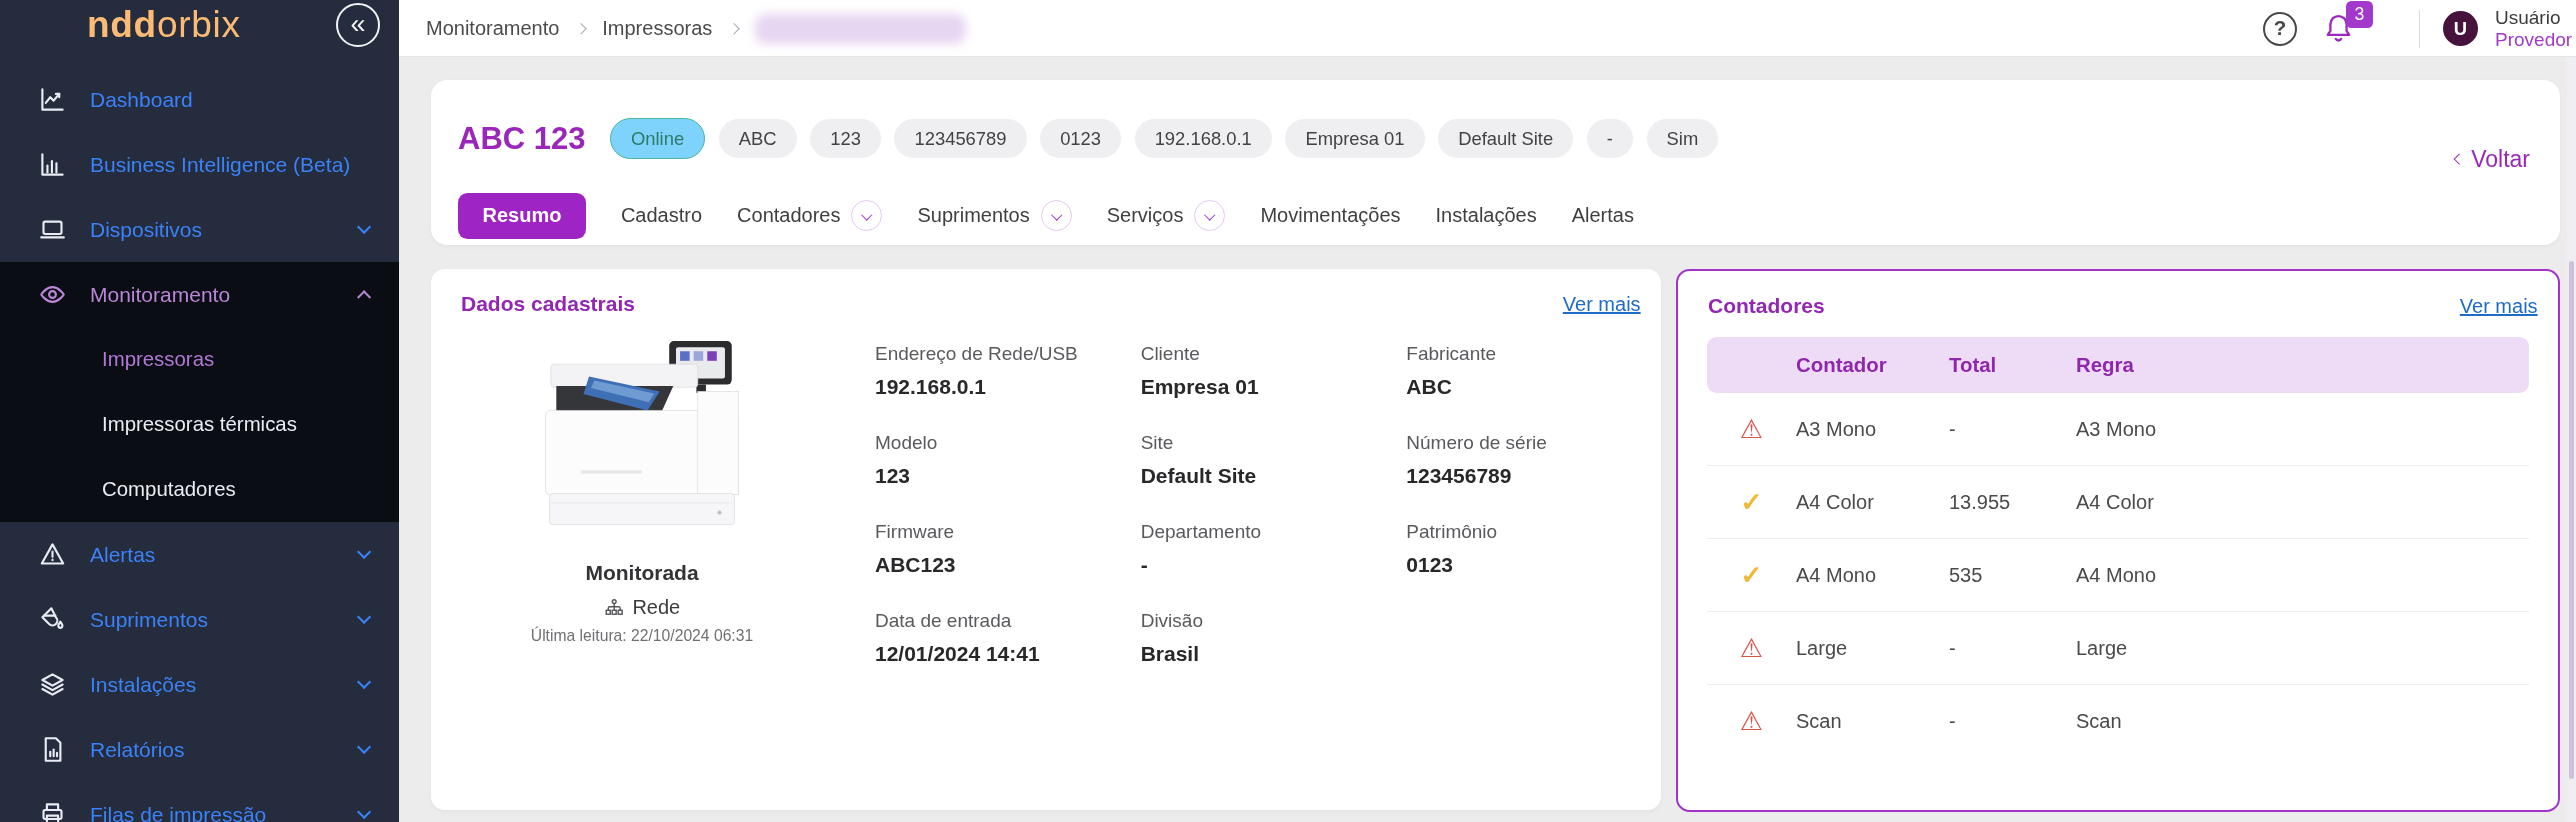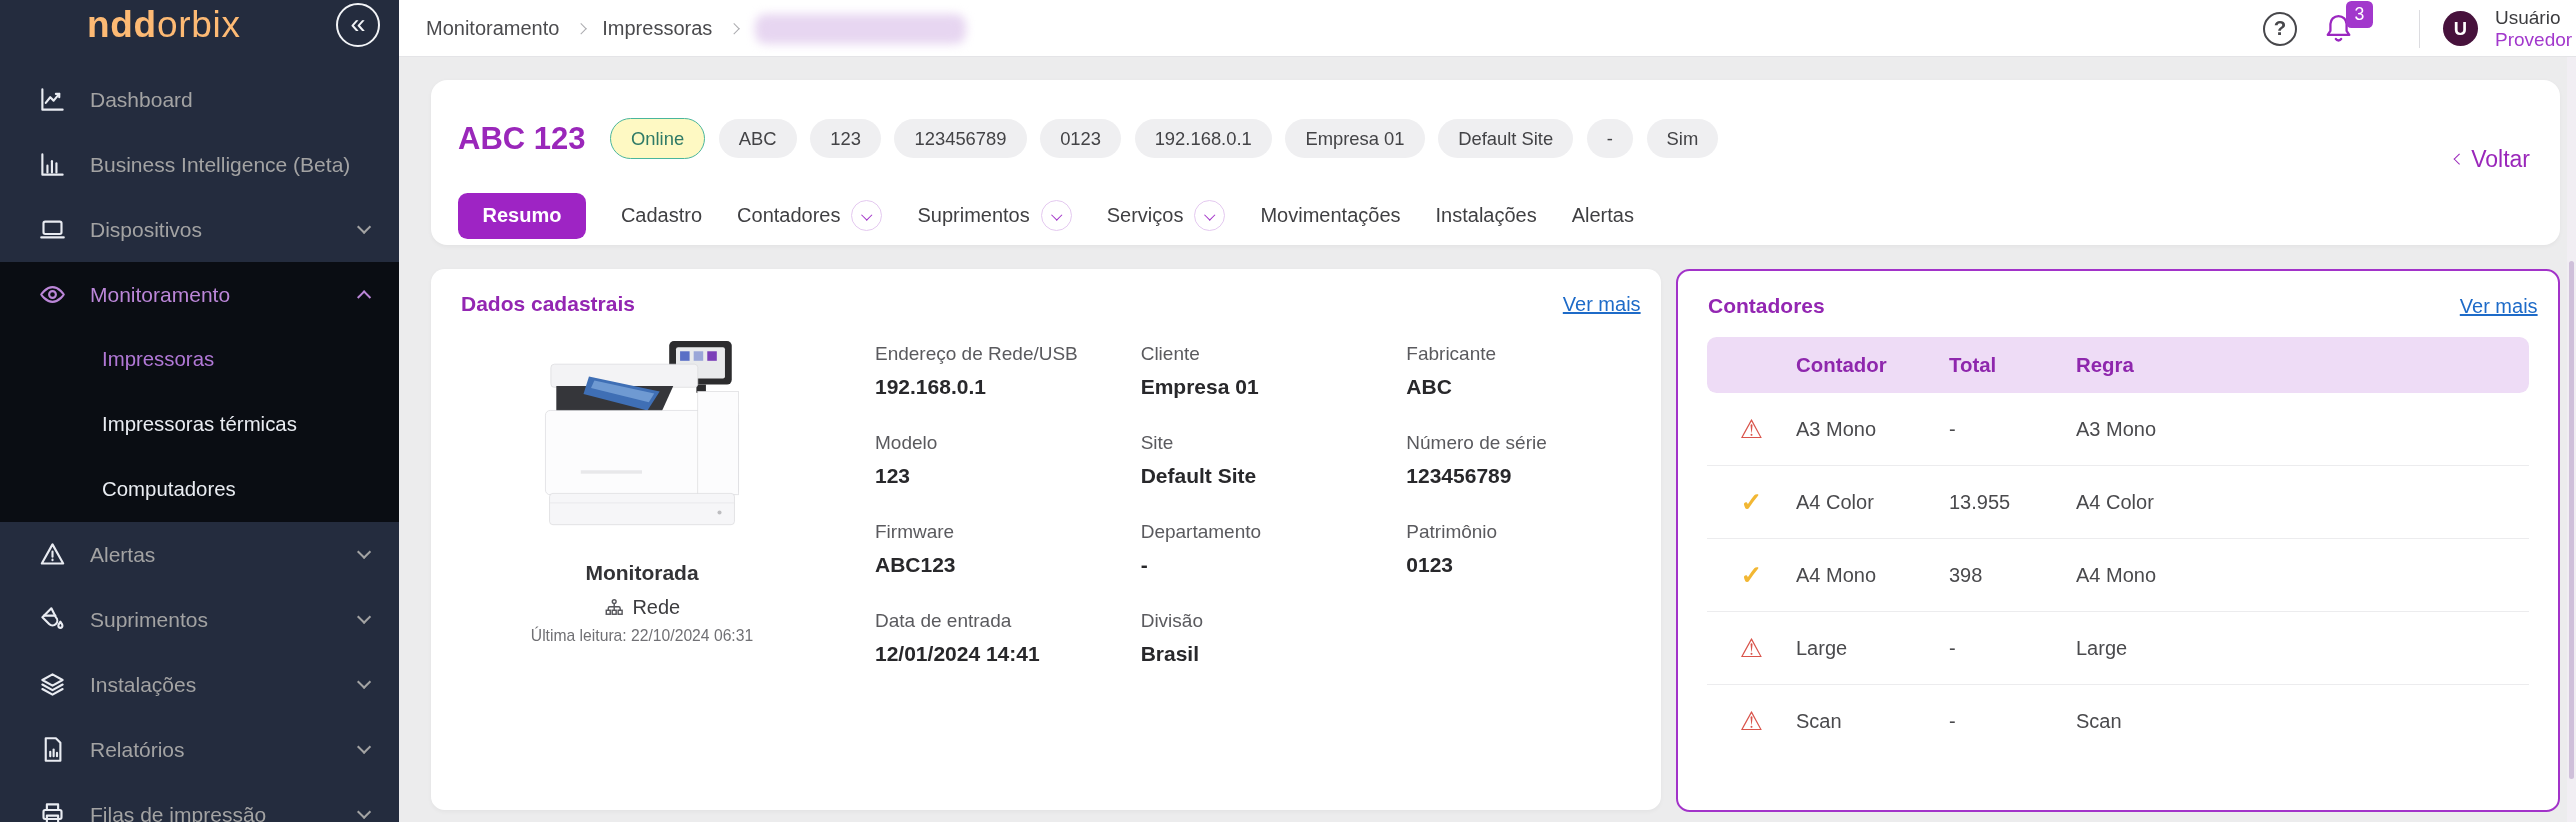--- a/index.html
+++ b/index.html
@@ -7,21 +7,21 @@
   body { font-family:"Liberation Sans", sans-serif; background:#ececed; position:relative; }
 
   
   .sidebar { position:absolute; left:0; top:0; width:399px; height:823px; background:#242c3e; z-index:5; }
   .logo-row { position:relative; height:57px; }
   .logo { position:absolute; left:87px; top:4.1px; font-size:37px; color:#fdba74; letter-spacing:0.7px; white-space:nowrap; }
   .logo b { font-weight:700; }
   .logo span.light { font-weight:300; }
   .collapse-btn { position:absolute; left:336px; top:3.4px; width:44px; height:44px; border:2px solid #f2f4f7; border-radius:50%; color:#f2f4f7; font-size:27px; line-height:38px; text-align:center; cursor:pointer; }
   .menu { position:absolute; top:67px; left:0; width:399px; }
-  .mi { position:relative; height:65px; display:flex; align-items:center; padding-left:38px; color:#a3a3a3; font-size:21px; white-space:nowrap; cursor:pointer; }
+  .mi { position:relative; height:65px; display:flex; align-items:center; padding-left:38px; color:#3b82f6; font-size:21px; white-space:nowrap; cursor:pointer; }
   .mi .ico { width:29px; height:29px; margin-right:23px; flex:0 0 29px; display:flex; align-items:center; justify-content:center; }
   .mi .chev-right { position:absolute; right:30px; }
   .menu-group { background:#0a0d13; }
   .mi.parent-active { color:#bb86d8; }
   .mi.sub { padding-left:102px; color:#e9ecf2; font-size:20.4px; }
   .mi.sub.selected { color:#b178d6; }
   .chev { display:inline-block; width:10.2px; height:10.2px; border-right:2px solid currentColor; border-bottom:2px solid currentColor; }
   .chev.down { transform:rotate(45deg); margin-top:-5.4px; }
   .chev.up { transform:rotate(-135deg); margin-top:5.4px; }
   .chev.left { transform:rotate(135deg); }
@@ -42,21 +42,21 @@
   .tb-user { position:absolute; left:2096px; top:6.8px; line-height:22.5px; font-size:19px; white-space:nowrap; }
   .tb-user .uname { color:#3c3c3f; }
   .tb-user .urole { color:#a238cc; }
 
   
   .header-card { position:absolute; left:431px; top:80px; width:2129px; height:165px; background:#fff; border-radius:16.3px; box-shadow:0 1.4px 4.1px rgba(0,0,0,.04); }
   .title-row { display:flex; align-items:center; padding:24.5px 30px 0 27px; }
   .device-title { font-size:31px; font-weight:700; color:#9a27ba; margin-right:24.5px; white-space:nowrap; }
   .pills { display:flex; align-items:center; gap:13.6px; }
   .pill { background:#efeff1; color:#434346; font-size:18.4px; padding:8.9px 20px; border-radius:22px; white-space:nowrap; }
-  .pill.online { background:#fef9c3; border:1.4px solid #4ab69c; color:#2f7a66; }
+  .pill.online { background:#7dd3fc; border:1.4px solid #4ab69c; color:#2f7a66; }
   .back-link { margin-left:auto; display:flex; align-items:center; gap:8.2px; color:#9a27ba; font-size:23px; cursor:pointer; white-space:nowrap;margin-top:41px; }
   .back-link .chev { width:8.2px; height:8.2px; border-width:1.7px; }
   .tabs-row { display:flex; align-items:center; gap:35px; padding:20.4px 27px 0 27px; font-size:20px; color:#3f3f42; }
   .tab { display:flex; align-items:center; gap:11px; cursor:pointer; white-space:nowrap; }
   .tab.selected { background:#9e24c4; color:#fff; font-weight:700; padding:11.6px 24.5px; border-radius:9.5px; }
   .dd { width:31px; height:31px; border-radius:50%; border:1.4px solid #e4c9f0; color:#a233c9; display:flex; align-items:center; justify-content:center; }
   .dd .chev { width:7.5px; height:7.5px; border-width:1.7px; margin-top:-3.4px; transform:rotate(45deg); }
 
   
   .card-head { display:flex; align-items:flex-end; padding:23px 20.4px 0 30px; }
@@ -396,21 +396,21 @@
     </div>
     <div class="trow">
       <span class="status-ico" data-icon="check-icon"></span>
       <span>A4 Color</span>
       <span>13.955</span>
       <span>A4 Color</span>
     </div>
     <div class="trow">
       <span class="status-ico" data-icon="check-icon"></span>
       <span>A4 Mono</span>
-      <span>398</span>
+      <span>535</span>
       <span>A4 Mono</span>
     </div>
     <div class="trow">
       <span class="status-ico" data-icon="warning-icon"></span>
       <span>Large</span>
       <span>-</span>
       <span>Large</span>
     </div>
     <div class="trow">
       <span class="status-ico" data-icon="warning-icon"></span>

